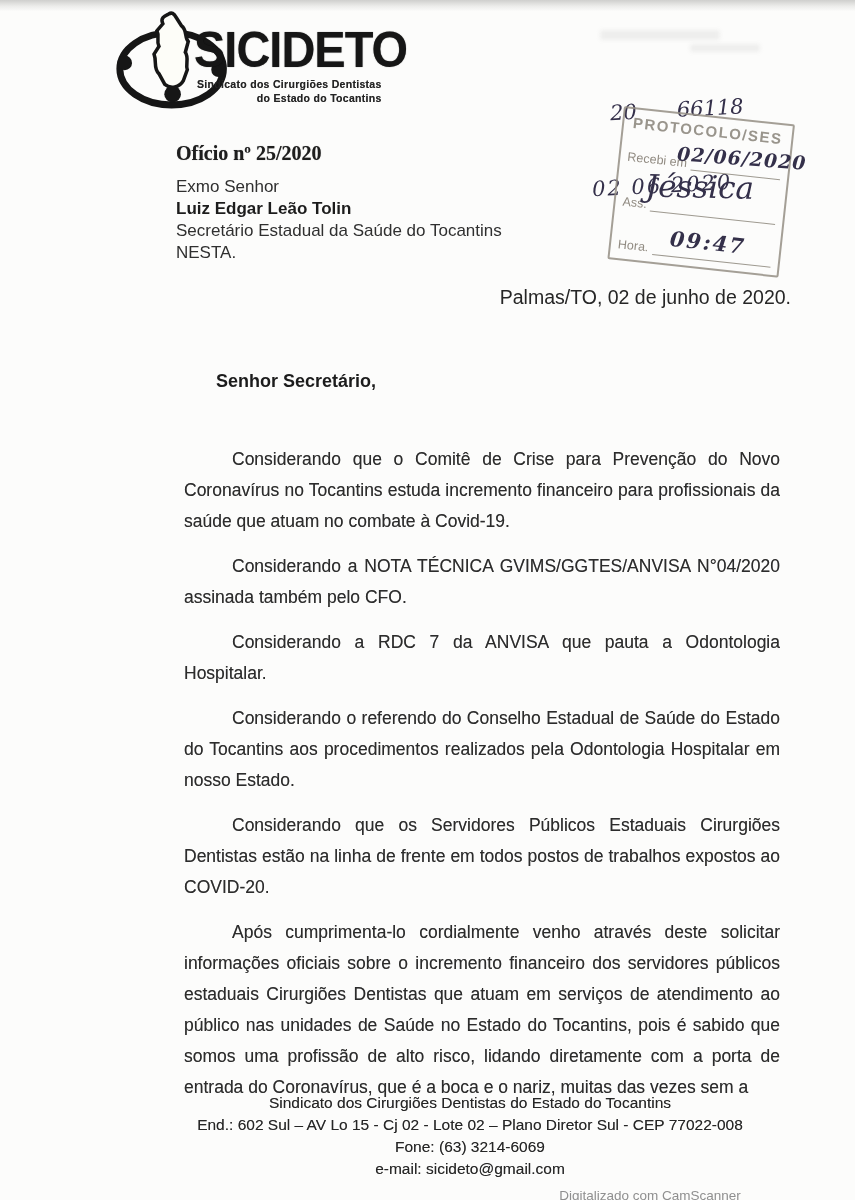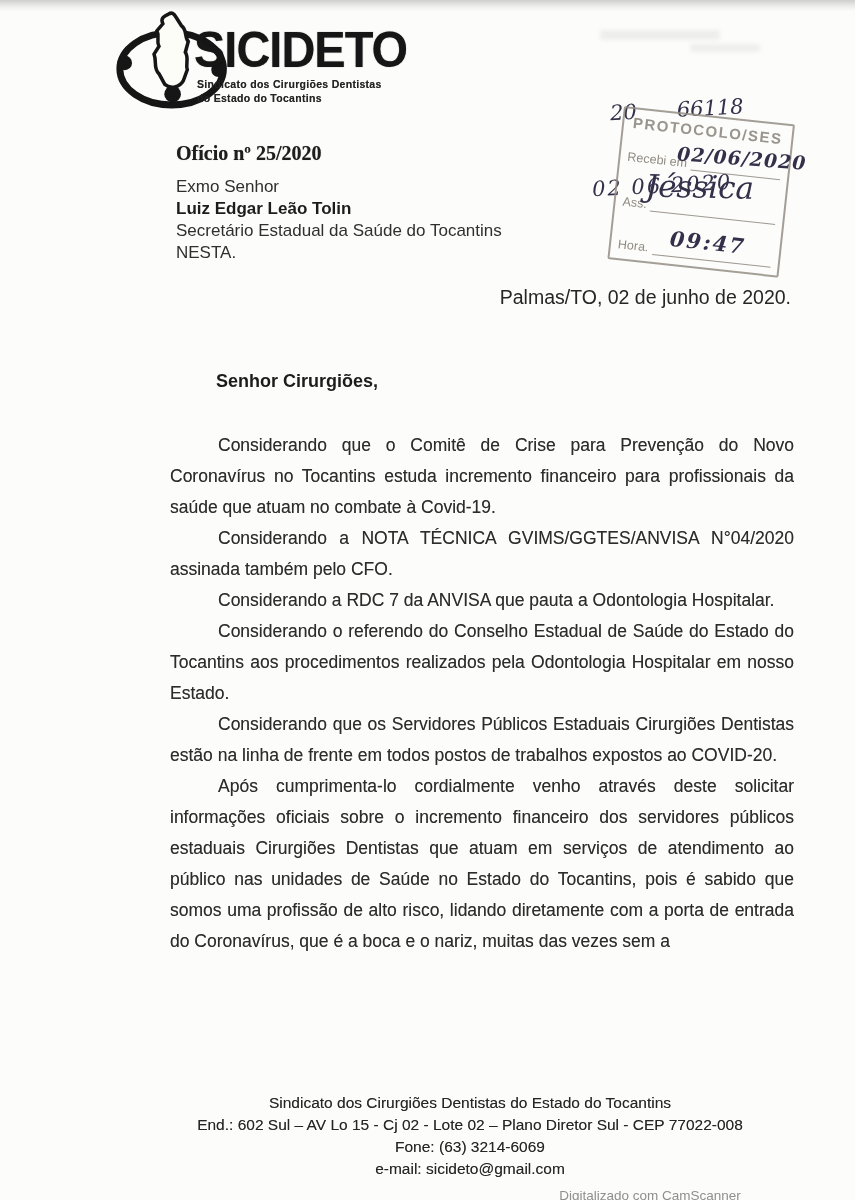--- a/index.html
+++ b/index.html
@@ -9,21 +9,21 @@
   }
   .top-edge{position:absolute;left:0;top:0;width:855px;height:11px;
     background:linear-gradient(#cfcfcd,#ececea 55%,#fbfbfa);}
   
   .letterhead{position:absolute;left:112px;top:8px;width:360px;height:100px;}
   .logo-icon{position:absolute;left:0;top:2px;width:132px;height:100px;}
   .org-acronym{position:absolute;left:82px;top:12px;font-size:47px;font-weight:bold;
     letter-spacing:-1px;color:#161616;transform:scaleY(1.06);transform-origin:top left;
     text-shadow:0 0 1px rgba(0,0,0,.55);}
   .org-sub{position:absolute;left:85px;top:70px;font-size:10.5px;font-weight:bold;
-    color:#242424;line-height:13.5px;letter-spacing:.3px;text-shadow:0 0 .6px rgba(0,0,0,.5);}
+    color:#242424;line-height:13.5px;letter-spacing:.3px;text-shadow:0 0 .6px rgba(0,0,0,.5);text-align:right;}
   
   .hand{font-family:"DejaVu Serif",serif;font-style:italic;color:#34304a;}
   .hand-numbers{position:absolute;left:612px;top:46px;width:200px;
     transform:rotate(-3deg);font-size:21px;line-height:25px;white-space:pre;}
   .hand-numbers .l2{margin-left:-22px;letter-spacing:2px;}
   .smudge{position:absolute;background:rgba(120,120,120,.10);filter:blur(2px);border-radius:3px;}
   
   .stamp{position:absolute;left:624px;top:106px;width:168px;height:150px;
     border:2.5px solid rgba(148,142,132,.85);border-radius:2px;
     transform:rotate(6.2deg);transform-origin:top left;
@@ -40,21 +40,21 @@
   .val-sig{left:28px;top:52px;font-size:31px;transform:rotate(-5deg);}
   .val-hora{left:58px;top:112px;font-size:21px;font-weight:bold;letter-spacing:2px;}
   
   .ref{position:absolute;left:176px;top:142px;font-family:"Liberation Serif",serif;
     font-weight:bold;font-size:20px;color:#1e1e1e;text-shadow:0 0 .7px rgba(0,0,0,.5);}
   .recipient{position:absolute;left:176px;top:176px;font-size:17px;line-height:22px;}
   .recipient .bold{font-weight:bold;color:#1c1c1c;}
   .dateline{position:absolute;right:64px;top:286px;font-size:19.5px;color:#262626;}
   .salutation{position:absolute;left:216px;top:371px;font-size:18px;font-weight:bold;color:#1c1c1c;}
   .body-text{position:absolute;left:170px;top:430px;width:624px;}
-  .body-text p{margin:0;text-indent:48px;text-align:justify;font-size:17.5px;
+  .body-text p{margin:14px;text-indent:48px;text-align:justify;font-size:17.5px;
     line-height:31px;color:#2c2c2c;text-shadow:0 0 .6px rgba(30,30,30,.45);}
   
   .footer{position:absolute;left:140px;top:1092px;width:660px;text-align:center;
     font-size:15.5px;line-height:22px;color:#262626;text-shadow:0 0 .5px rgba(0,0,0,.4);}
   .camscanner{position:absolute;left:540px;top:1188px;width:220px;text-align:center;
     font-size:13.5px;color:#8f8f8f;}
 </style>
 </head>
 <body>
 
@@ -108,21 +108,21 @@
   <div class="ref">Ofício nº 25/2020</div>
   <div class="recipient">
     <div>Exmo Senhor</div>
     <div class="bold">Luiz Edgar Leão Tolin</div>
     <div>Secretário Estadual da Saúde do Tocantins</div>
     <div>NESTA.</div>
   </div>
 
   <div class="dateline">Palmas/TO, 02 de junho de 2020.</div>
 
-  <div class="salutation">Senhor Cirurgiões,</div>
+  <div class="salutation">Senhor Secretário,</div>
 
   <div class="body-text">
       <p>Considerando que o Comitê de Crise para Prevenção do Novo Coronavírus no Tocantins estuda incremento financeiro para profissionais da saúde que atuam no combate à Covid-19.</p>
       <p>Considerando a NOTA TÉCNICA GVIMS/GGTES/ANVISA N°04/2020 assinada também pelo CFO.</p>
       <p>Considerando a RDC 7 da ANVISA que pauta a Odontologia Hospitalar.</p>
       <p>Considerando o referendo do Conselho Estadual de Saúde do Estado do Tocantins aos procedimentos realizados pela Odontologia Hospitalar em nosso Estado.</p>
       <p>Considerando que os Servidores Públicos Estaduais Cirurgiões Dentistas estão na linha de frente em todos postos de trabalhos expostos ao COVID-20.</p>
       <p>Após cumprimenta-lo cordialmente venho através deste solicitar informações oficiais sobre o incremento financeiro dos servidores públicos estaduais Cirurgiões Dentistas que atuam em serviços de atendimento ao público nas unidades de Saúde no Estado do Tocantins, pois é sabido que somos uma profissão de alto risco, lidando diretamente com a porta de entrada do Coronavírus, que é a boca e o nariz, muitas das vezes sem a</p>
     </div>
 

